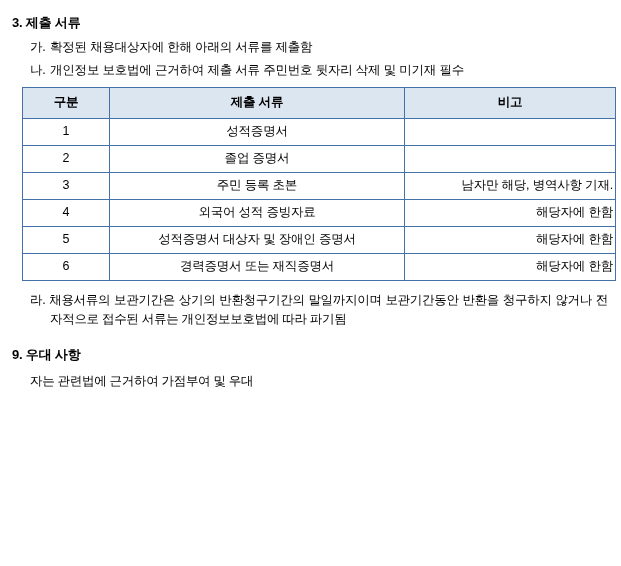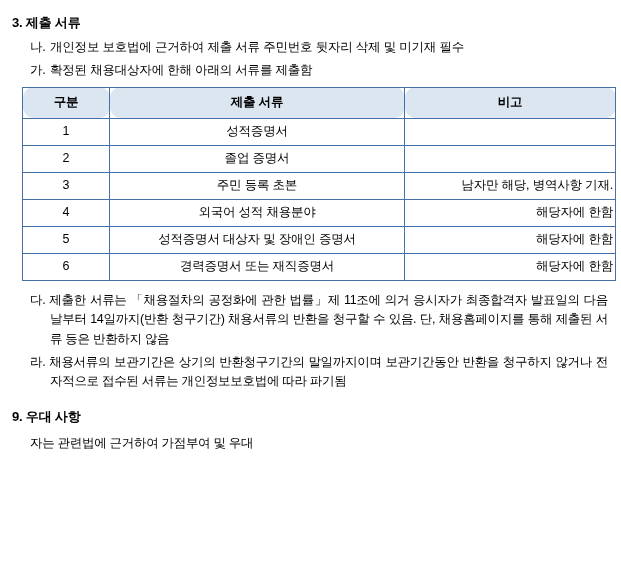--- a/index.html
+++ b/index.html
@@ -61,21 +61,20 @@
     border: 1px solid #4472a8;
     text-align: center;
     padding: 4px 2px 5px 2px;
     font-size: 12.5px;
     letter-spacing: -0.2px;
   }
   table.docs thead th {
     background: #dce6f1;
     font-weight: bold;
     padding: 6px 2px 7px 2px;
-    border-radius: 11px;
   }
   table.docs td.c0 { width: 82px; }
   table.docs td.c1 { width: 290px; }
   table.docs td.c2 { width: 206px; text-align: right; }
   th.c0 { width: 82px; }
   th.c1 { width: 290px; }
   th.c2 { width: 206px; }
   .sec4 {
     margin-top: 16px;
   }
@@ -96,24 +95,24 @@
   }
 </style>
 </head>
 <body>
 
 <div class="page">
 
   <div class="sec-title">3. 제출 서류</div>
 
   <div class="lvl2">
-    <span class="mark">나.</span><span>개인정보 보호법에 근거하여 제출 서류 주민번호 뒷자리 삭제 및 미기재 필수</span>
+    <span class="mark">가.</span><span>확정된 채용대상자에 한해 아래의 서류를 제출함</span>
   </div>
   <div class="lvl2">
-    <span class="mark">가.</span><span>확정된 채용대상자에 한해 아래의 서류를 제출함</span>
+    <span class="mark">나.</span><span>개인정보 보호법에 근거하여 제출 서류 주민번호 뒷자리 삭제 및 미기재 필수</span>
   </div>
 
   <table class="docs">
     <thead>
       <tr>
         <th class="c0">구분</th>
         <th class="c1">제출 서류</th>
         <th class="c2">비고</th>
       </tr>
     </thead>
@@ -128,39 +127,36 @@
         <td class="c1">졸업 증명서</td>
         <td class="c2"></td>
       </tr>
       <tr>
         <td class="c0">3</td>
         <td class="c1">주민 등록 초본</td>
         <td class="c2">남자만 해당, 병역사항 기재.</td>
       </tr>
       <tr>
         <td class="c0">4</td>
-        <td class="c1">외국어 성적 채용분야</td>
+        <td class="c1">외국어 성적 증빙자료</td>
         <td class="c2">해당자에 한함</td>
       </tr>
       <tr>
         <td class="c0">5</td>
         <td class="c1">성적증명서 대상자 및 장애인 증명서</td>
         <td class="c2">해당자에 한함</td>
       </tr>
       <tr>
         <td class="c0">6</td>
         <td class="c1">경력증명서 또는 재직증명서</td>
         <td class="c2">해당자에 한함</td>
       </tr>
     </tbody>
   </table>
 
-  <div class="hang">
-    <span class="body"><span>다.</span> <span>제출한 서류는 「채용절차의 공정화에 관한 법률」제 11조에 의거 응시자가 최종합격자 발표일의 다음날부터 14일까지(반환 청구기간) 채용서류의 반환을 청구할 수 있음. 단, 채용홈페이지를 통해 제출된 서류 등은 반환하지 않음</span></span>
-  </div>
 
   <div class="hang">
     <span class="body"><span>라.</span> <span>채용서류의 보관기간은 상기의 반환청구기간의 말일까지이며 보관기간동안 반환을 청구하지 않거나 전자적으로 접수된 서류는 개인정보보호법에 따라 파기됨</span></span>
   </div>
 
   <div class="sec-title sec4">9. 우대 사항</div>
 
   <div class="para4">
     <span class="l">자는 관련법에 근거하여 가점부여 및 우대</span>
   </div>

